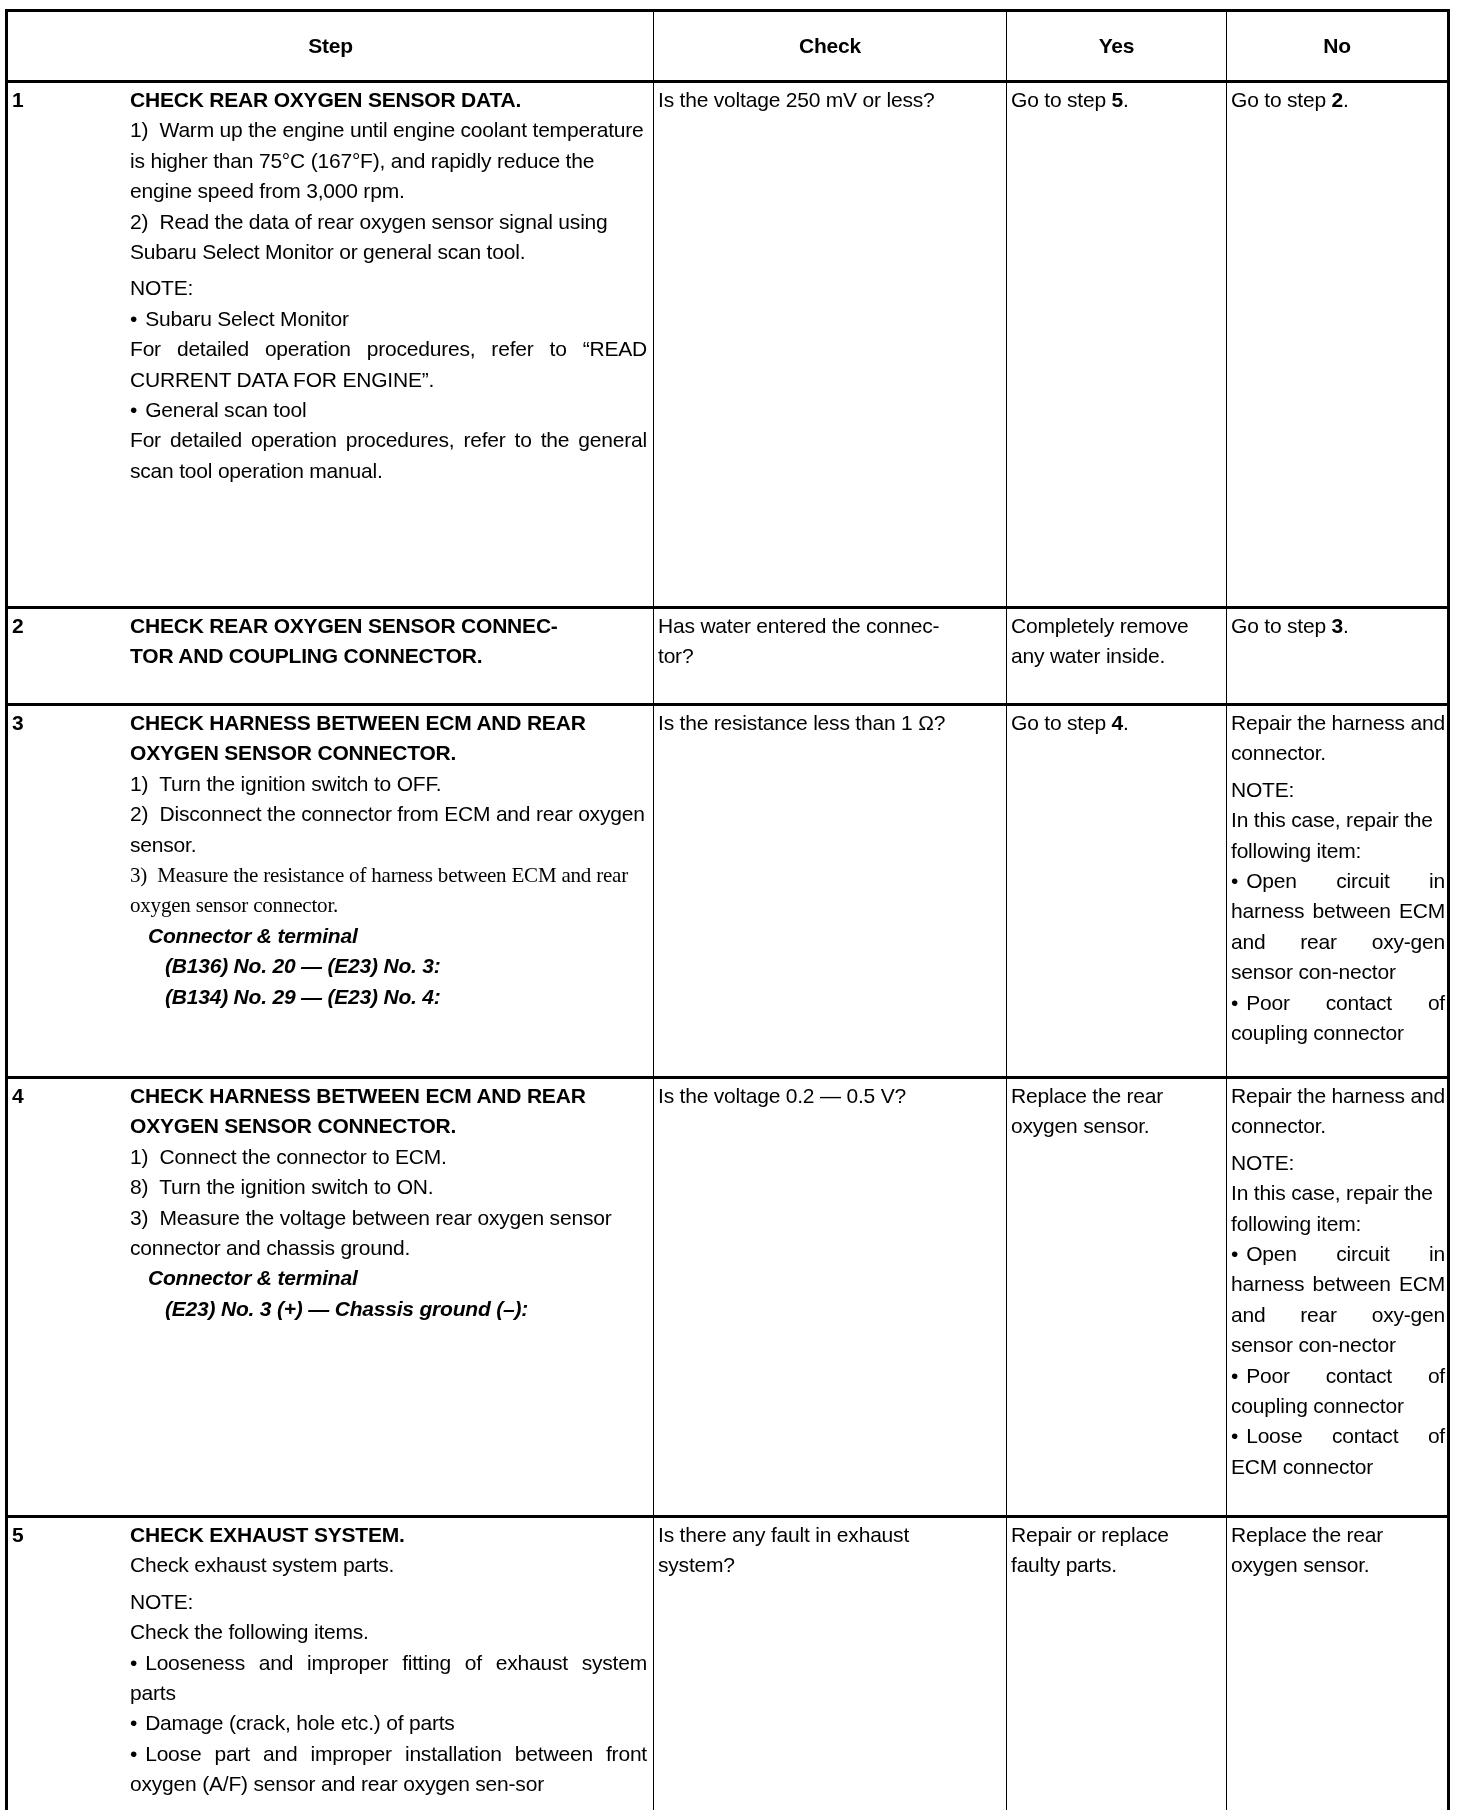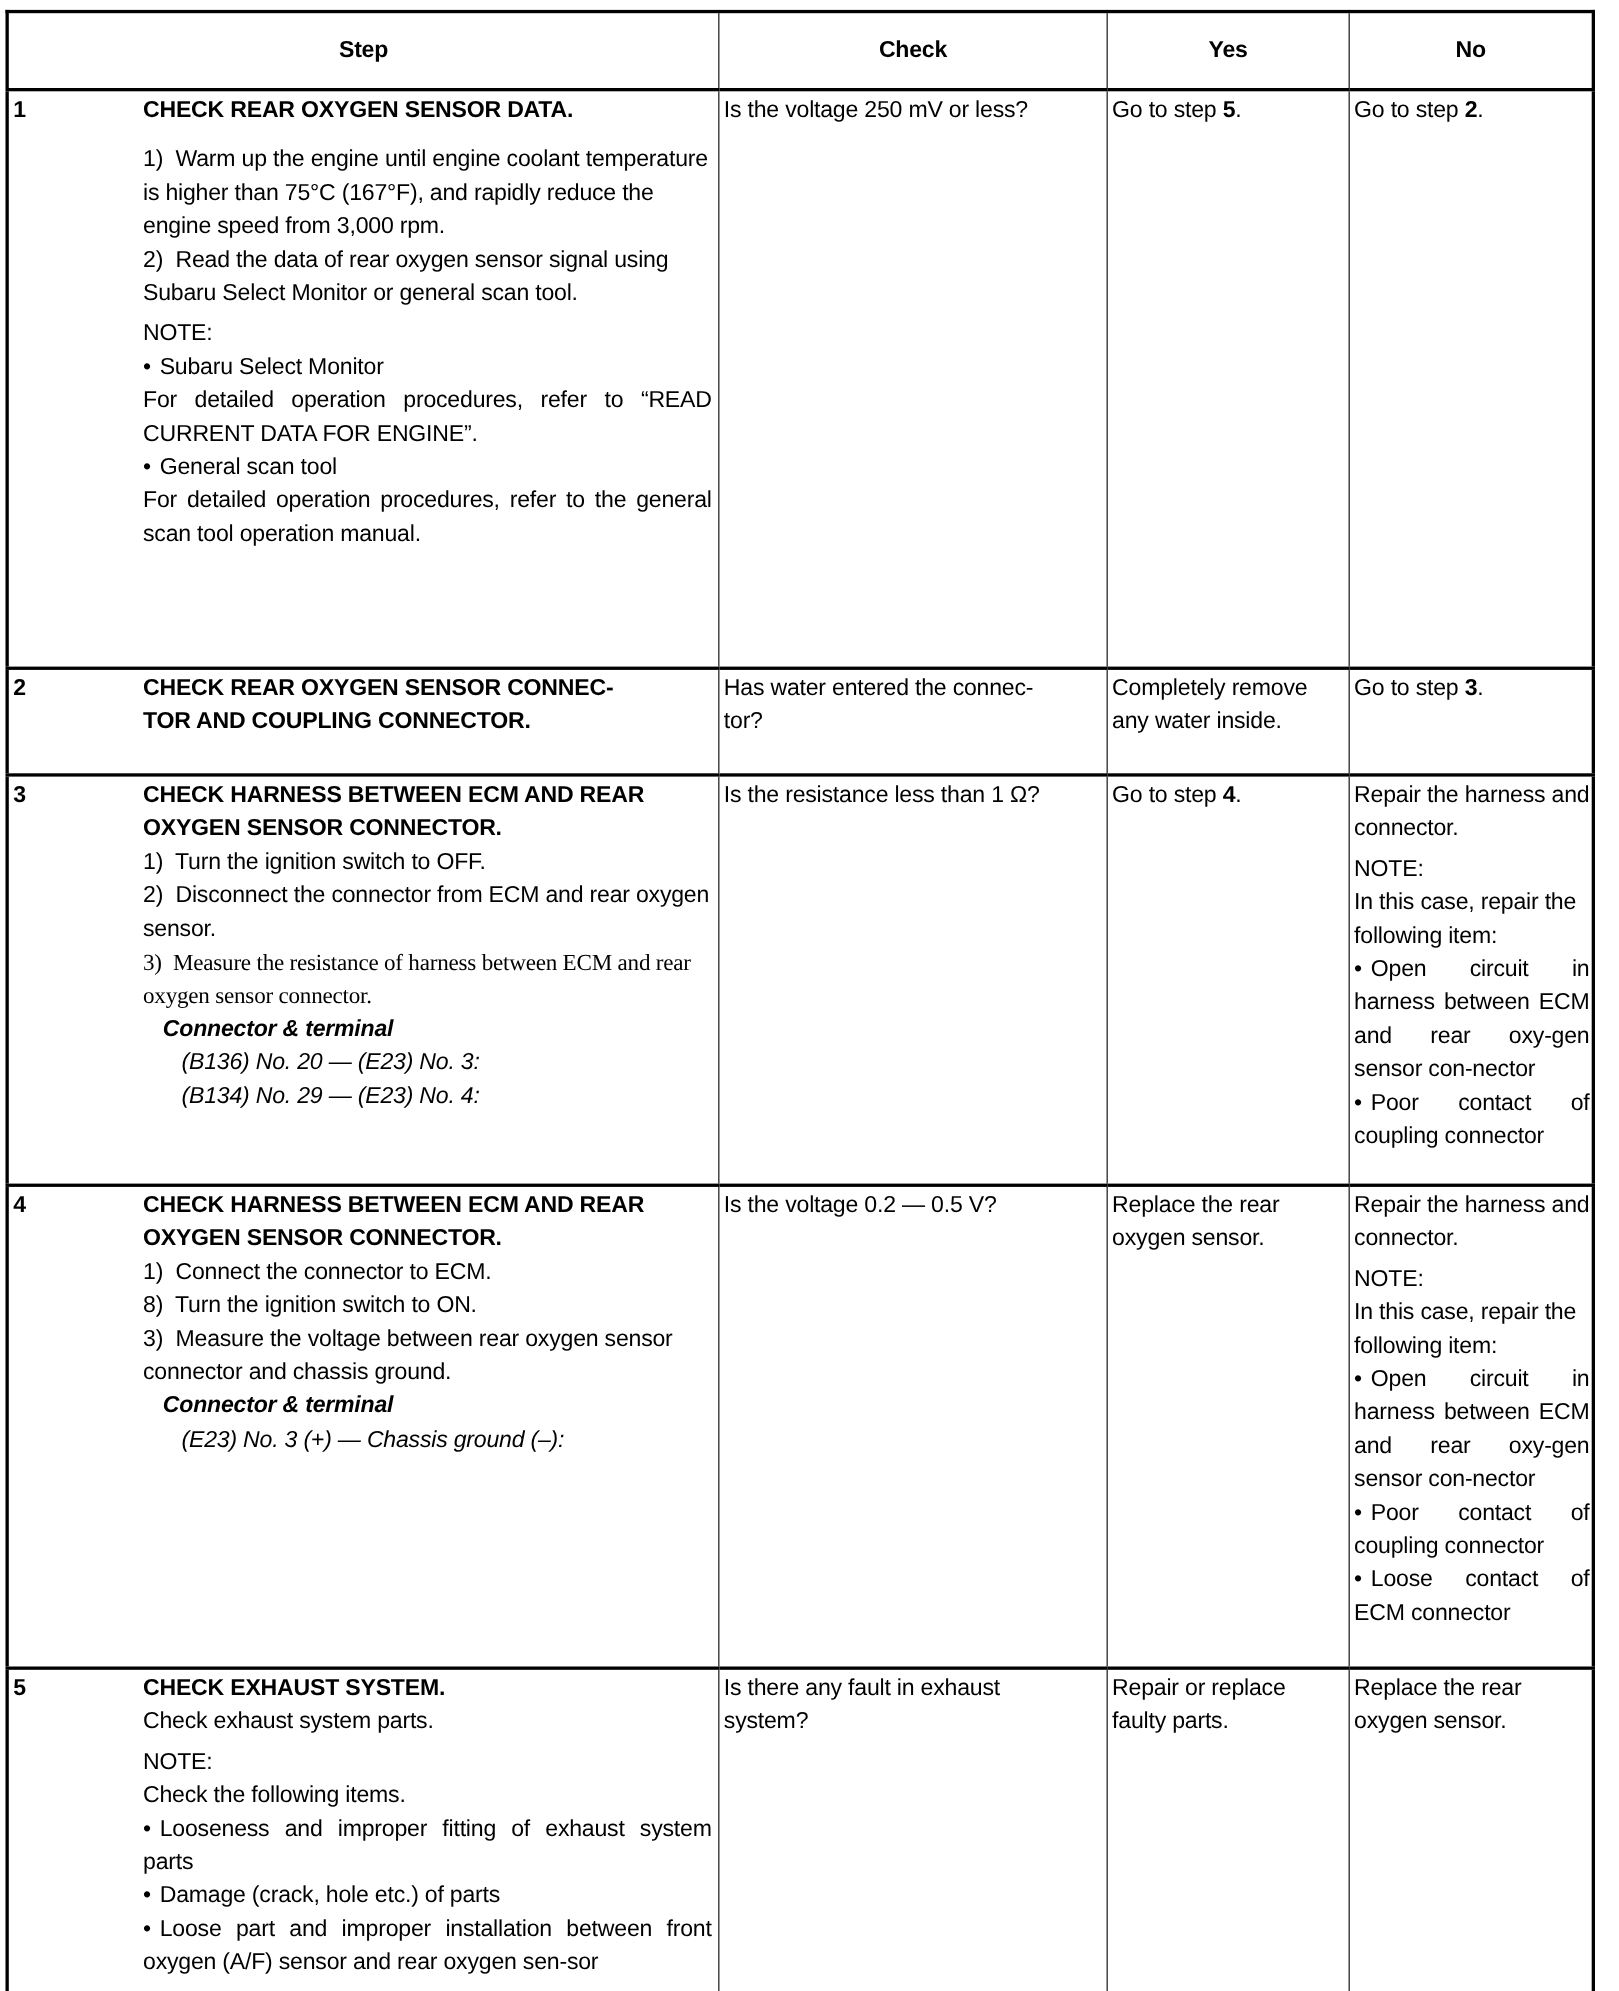--- a/index.html
+++ b/index.html
@@ -37,21 +37,21 @@
     .step-cell { position: relative; padding-left: 0 !important; }
     .step-num {
       position: absolute; left: 4px; top: 2px; font-weight: bold;
     }
     .step-body { margin-left: 122px; padding-right: 2px; }
     .title { font-weight: bold; }
     .line { display: block; }
     .note-gap { margin-top: 6px; }
     .justify { text-align: justify; text-align-last: left; }
     .ct-label { font-weight: bold; font-style: italic; padding-left: 18px; }
-    .ct-item { font-weight: normal; font-style: italic; padding-left: 35px; }
+    .ct-item { font-weight: bold; font-style: italic; padding-left: 35px; }
     .bullet::before { content: "\2022"; margin-right: 8px; }
     b.num { font-weight: bold; }
     .no-cell { padding-right: 2px !important; }
   </style>
 </head>
 <body>
 
 <table class="doc-table">
   <colgroup>
     <col class="c-step">
@@ -67,21 +67,21 @@
       <th>No</th>
     </tr>
   </thead>
   <tbody>
 
     <tr class="row" style="height:526px;">
       <td class="step-cell">
         <span class="step-num">1</span>
         <div class="step-body">
           <span class="line title">CHECK REAR OXYGEN SENSOR DATA.</span>
-          <span class="line" style="white-space:pre-wrap;margin-top:15px;">1)  Warm up the engine until engine coolant temperature is higher than 75°C (167°F), and rapidly reduce the engine speed from 3,000 rpm.</span>
+          <span class="line" style="white-space:pre-wrap;">1)  Warm up the engine until engine coolant temperature is higher than 75°C (167°F), and rapidly reduce the engine speed from 3,000 rpm.</span>
           <span class="line" style="white-space:pre-wrap;">2)  Read the data of rear oxygen sensor signal using Subaru Select Monitor or general scan tool.</span>
           <span class="line note-gap">NOTE:</span>
           <span class="line"><span class="bullet"></span><span>Subaru Select Monitor</span></span>
           <span class="line justify">For detailed operation procedures, refer to “READ CURRENT DATA FOR ENGINE”.</span>
           <span class="line"><span class="bullet"></span><span>General scan tool</span></span>
           <span class="line justify">For detailed operation procedures, refer to the general scan tool operation manual.</span>
         </div>
       </td>
       <td>Is the voltage 250 mV or less?</td>
       <td><span>Go to step </span><b class="num">5</b><span>.</span></td>

